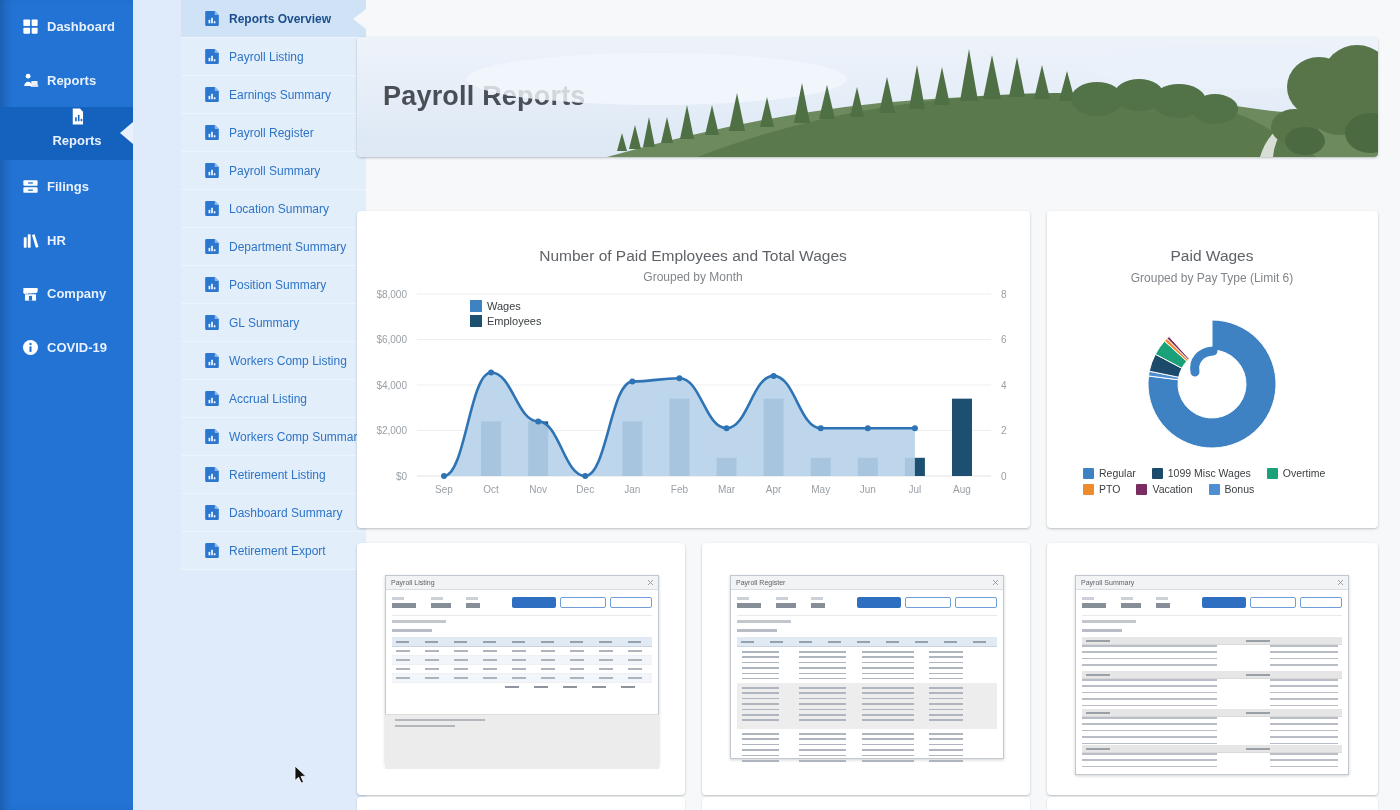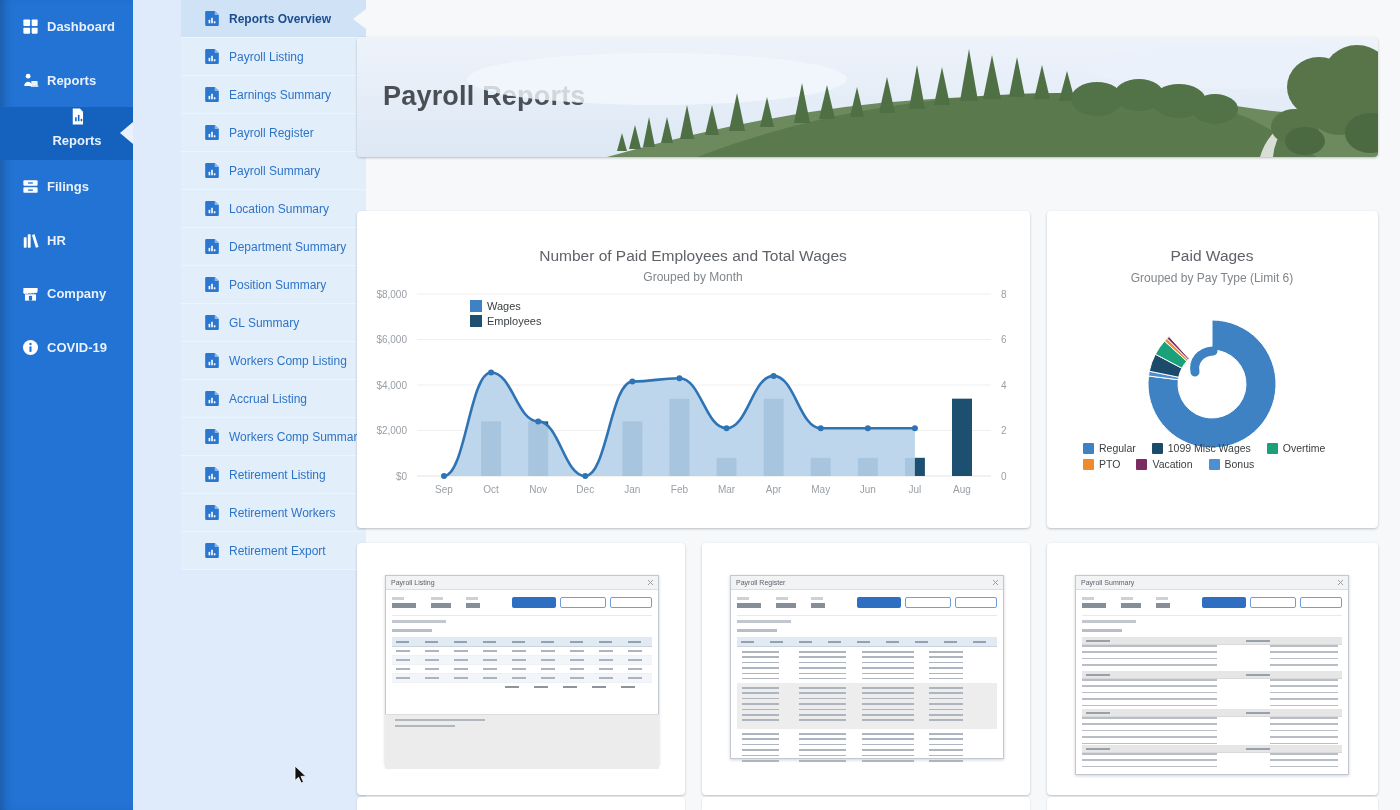--- a/index.html
+++ b/index.html
@@ -28,21 +28,21 @@
   
   .card{position:absolute;background:#fff;border-radius:4px;
     box-shadow:0 1px 2px rgba(60,64,67,.2),0 1px 3px rgba(60,64,67,.12);}
   #banner{left:357px;top:37px;width:1021px;height:120px;overflow:hidden;
     background:linear-gradient(180deg,#eef3fa 0%,#e3ecf7 60%,#dde8f4 100%);}
   #banner-title{position:absolute;left:26px;top:44px;font-size:27px;font-weight:700;color:#4a4f55;letter-spacing:.2px;}
   #banner svg{position:absolute;right:0;top:0;}
 
   #combo-card{left:357px;top:211px;width:673px;height:317px;}
   #donut-card{left:1047px;top:211px;width:331px;height:317px;}
-  .donut-legend{position:absolute;left:36px;top:231px;width:292px;display:flex;flex-wrap:wrap;
+  .donut-legend{position:absolute;left:36px;top:256px;width:292px;display:flex;flex-wrap:wrap;
     column-gap:16px;row-gap:4px;font-size:10.5px;color:#3c4043;}
   .dl-item{display:flex;align-items:center;gap:5px;}
   .dl-sq{width:11px;height:11px;border-radius:1px;flex:0 0 11px;}
 
   
   .thumb-card{height:252px;cursor:pointer;}
   .mini-window{position:absolute;left:28px;top:32px;width:272px;background:#fff;
     border:1px solid #c2c8cf;box-shadow:0 1px 3px rgba(0,0,0,.18);}
   .mini-titlebar{height:13px;background:#f2f3f5;border-bottom:1px solid #dadde2;
     display:flex;align-items:center;justify-content:space-between;padding:0 5px;}
@@ -308,21 +308,21 @@
         <span>Retirement Listing</span>
       </div>
       <div class="rep-item">
         <span class="ic"><svg width="14" height="15" viewBox="0 0 20 22">
             <path fill="#2b77cf" d="M2 0h12l6 6v14a2 2 0 0 1-2 2H2a2 2 0 0 1-2-2V2a2 2 0 0 1 2-2z"></path>
             <path fill="#8db9ea" d="M14 0l6 6h-6z"></path>
             <rect x="5" y="13" width="2.4" height="5" fill="#fff"></rect>
             <rect x="8.8" y="10" width="2.4" height="8" fill="#fff"></rect>
             <rect x="12.6" y="15" width="2.4" height="3" fill="#fff"></rect>
           </svg></span>
-        <span>Retirement Workers</span>
+        <span>Dashboard Summary</span>
       </div>
       <div class="rep-item">
         <span class="ic"><svg width="14" height="15" viewBox="0 0 20 22">
             <path fill="#2b77cf" d="M2 0h12l6 6v14a2 2 0 0 1-2 2H2a2 2 0 0 1-2-2V2a2 2 0 0 1 2-2z"></path>
             <path fill="#8db9ea" d="M14 0l6 6h-6z"></path>
             <rect x="5" y="13" width="2.4" height="5" fill="#fff"></rect>
             <rect x="8.8" y="10" width="2.4" height="8" fill="#fff"></rect>
             <rect x="12.6" y="15" width="2.4" height="3" fill="#fff"></rect>
           </svg></span>
         <span>Retirement Export</span>

